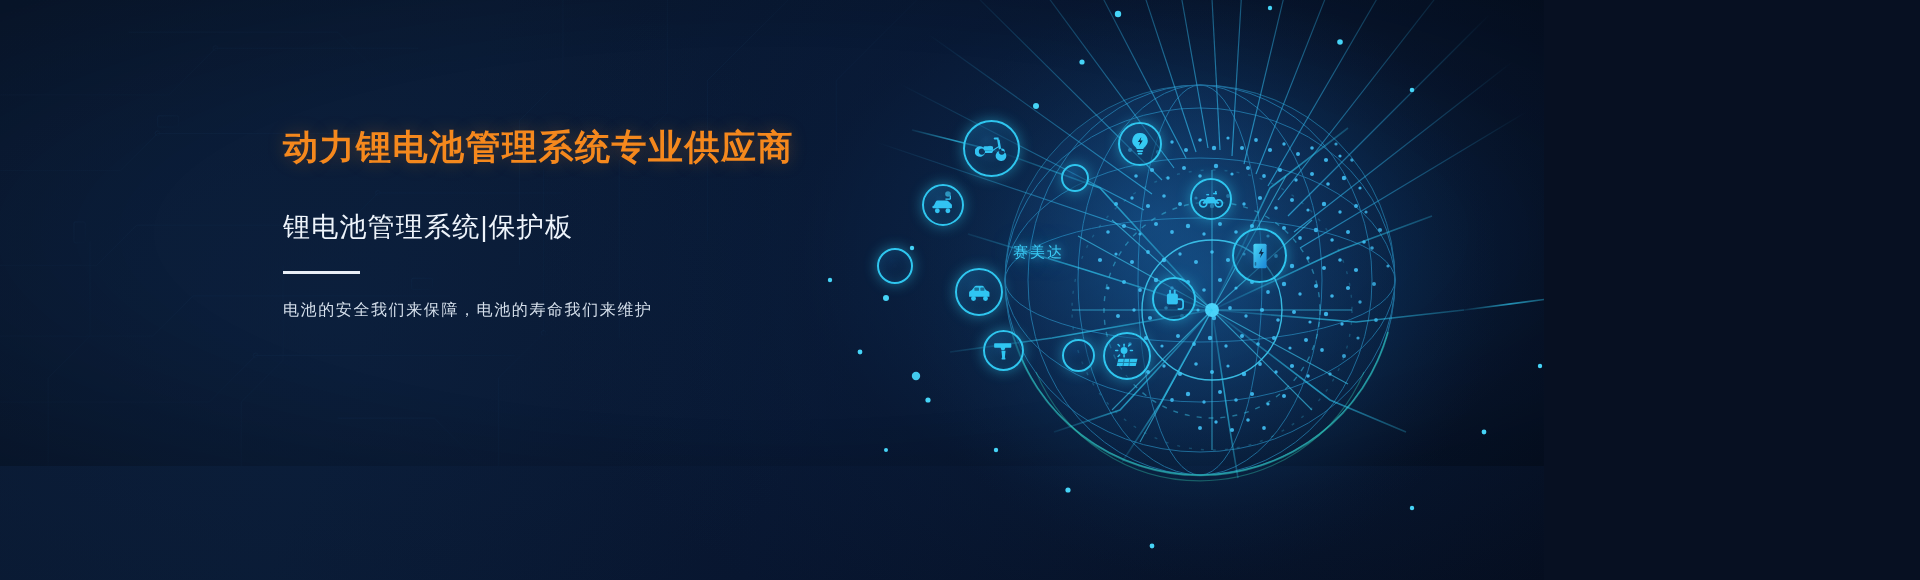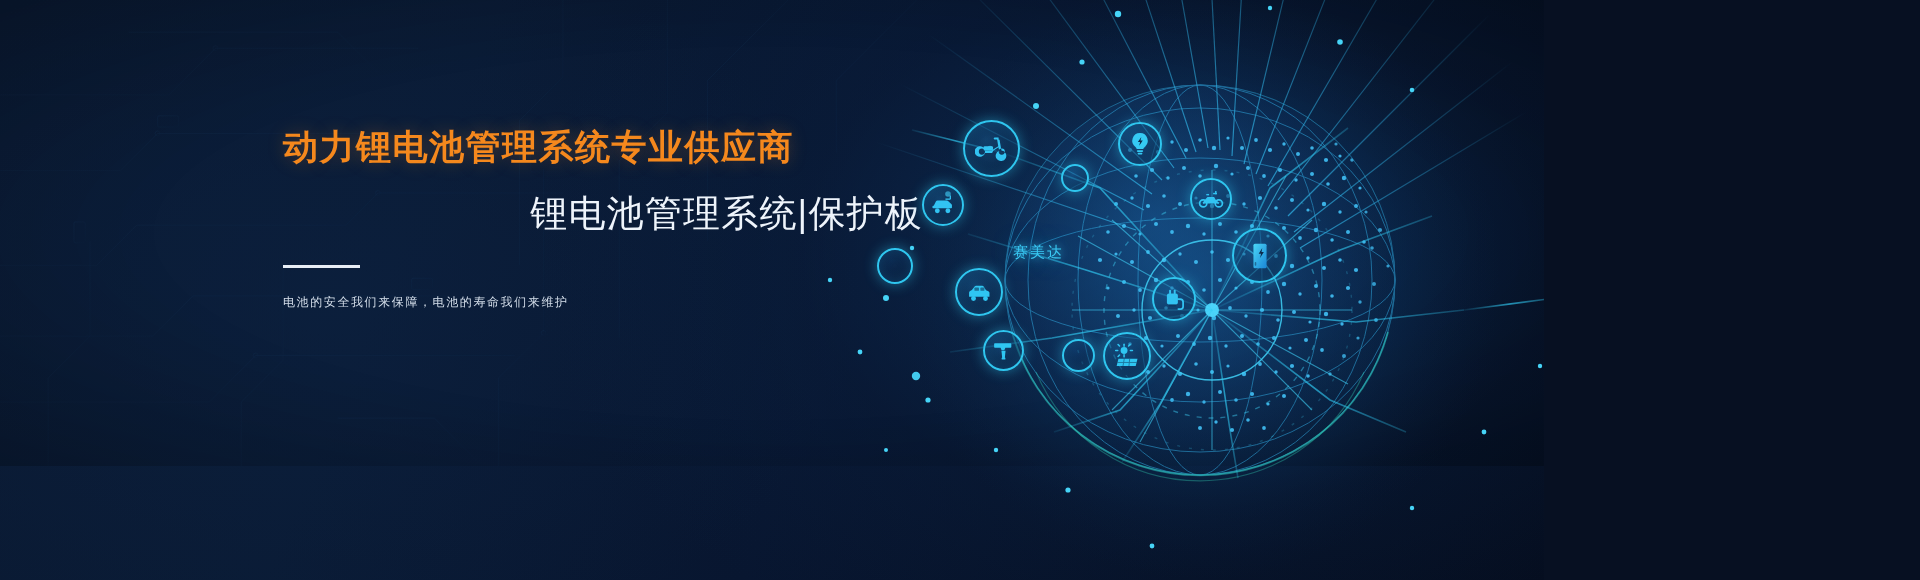--- a/index.html
+++ b/index.html
@@ -31,36 +31,35 @@
   .headline {
     font-size:35px;
     font-weight:bold;
     color:#f5881d;
     letter-spacing:1.5px;
     line-height:1.18;
     white-space:nowrap;
     text-shadow:0 0 18px rgba(245,136,29,.28);
   }
   .subhead {
-    margin-top:22px;
-    font-size:37px;
+    margin-top:42px;
+    font-size:27px;
     font-weight:normal;
     color:#eef4fb;
     letter-spacing:1.2px;
     white-space:nowrap;
-    text-align:right;
   }
   .rule {
     margin-top:26px;
     width:77px; height:3px;
     background:#e8eef6;
   }
   .tagline {
     margin-top:26px;
-    font-size:12px;
+    font-size:16px;
     color:#d5dfeb;
     letter-spacing:1.6px;
     white-space:nowrap;
   }
 
   
   .art { position:absolute; left:800px; top:-20px; width:820px; height:620px; }
 
   .brandmark {
     position:absolute;

